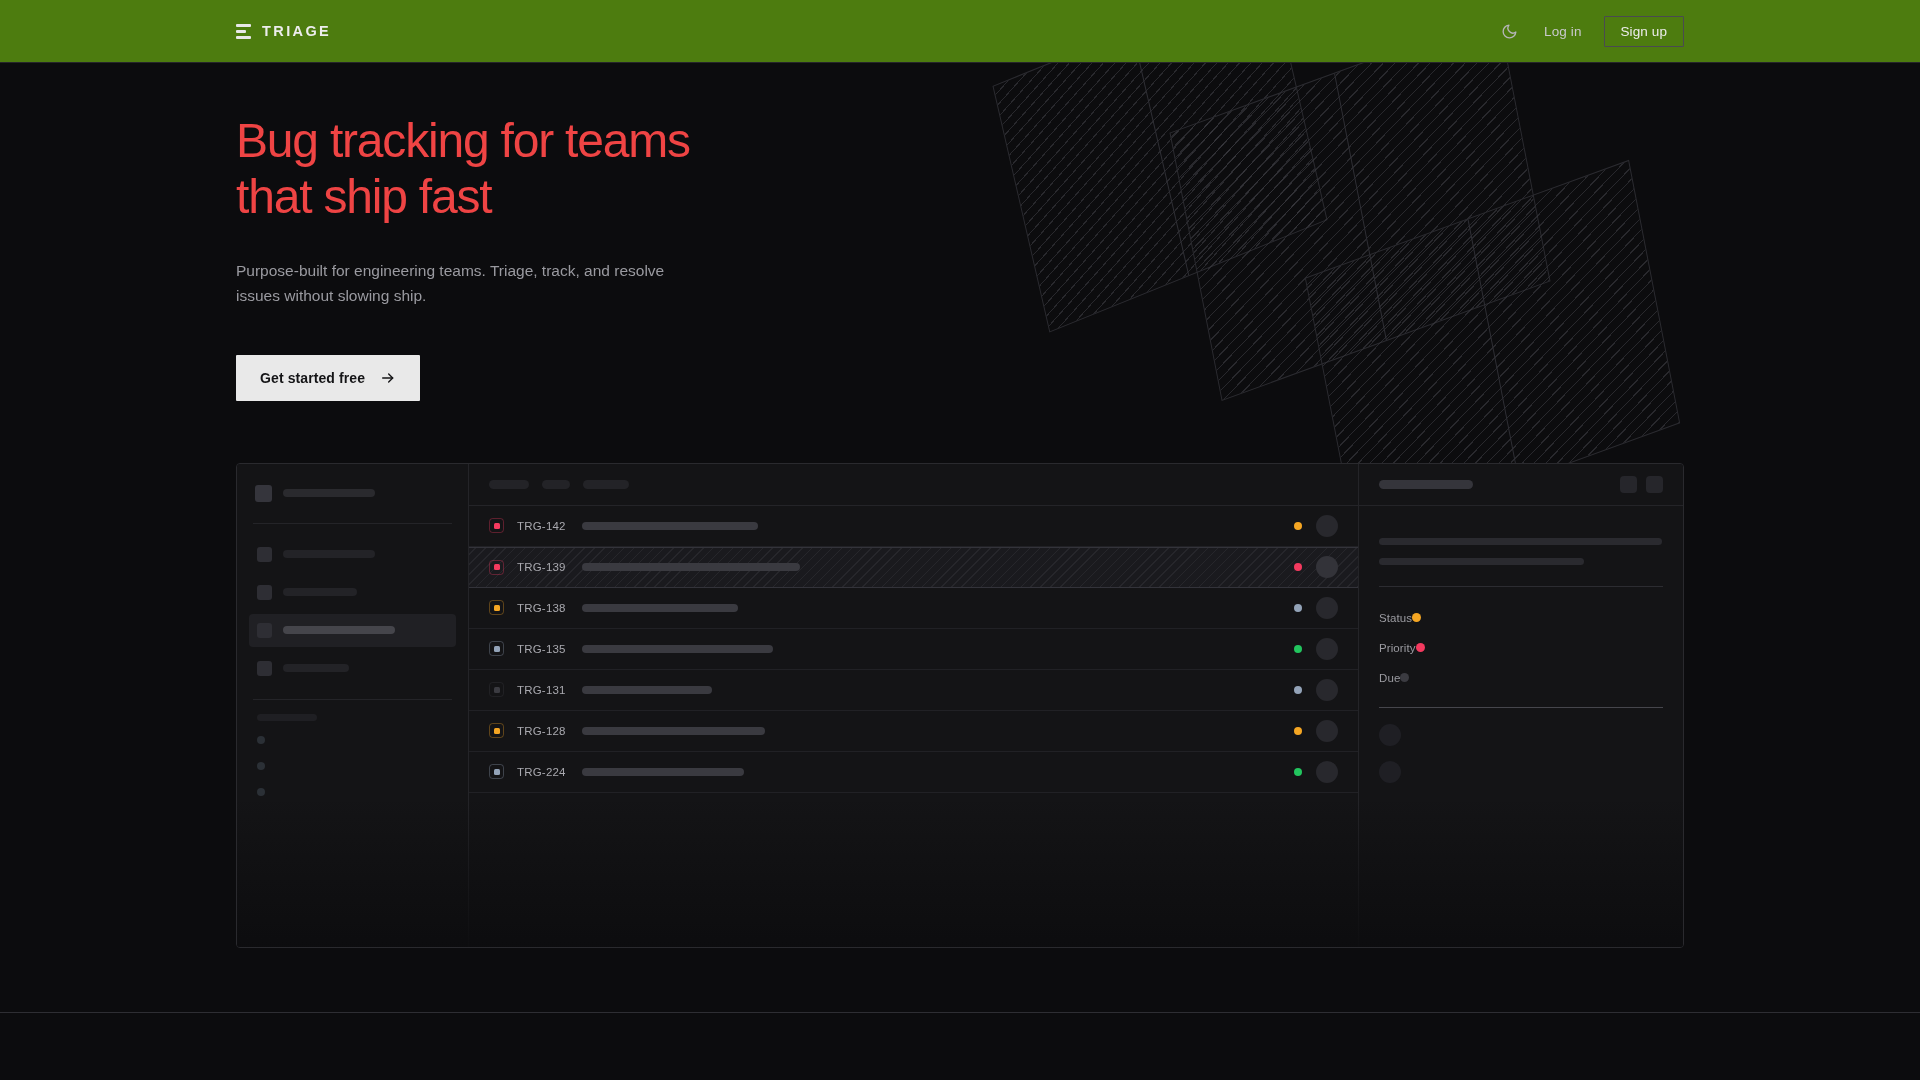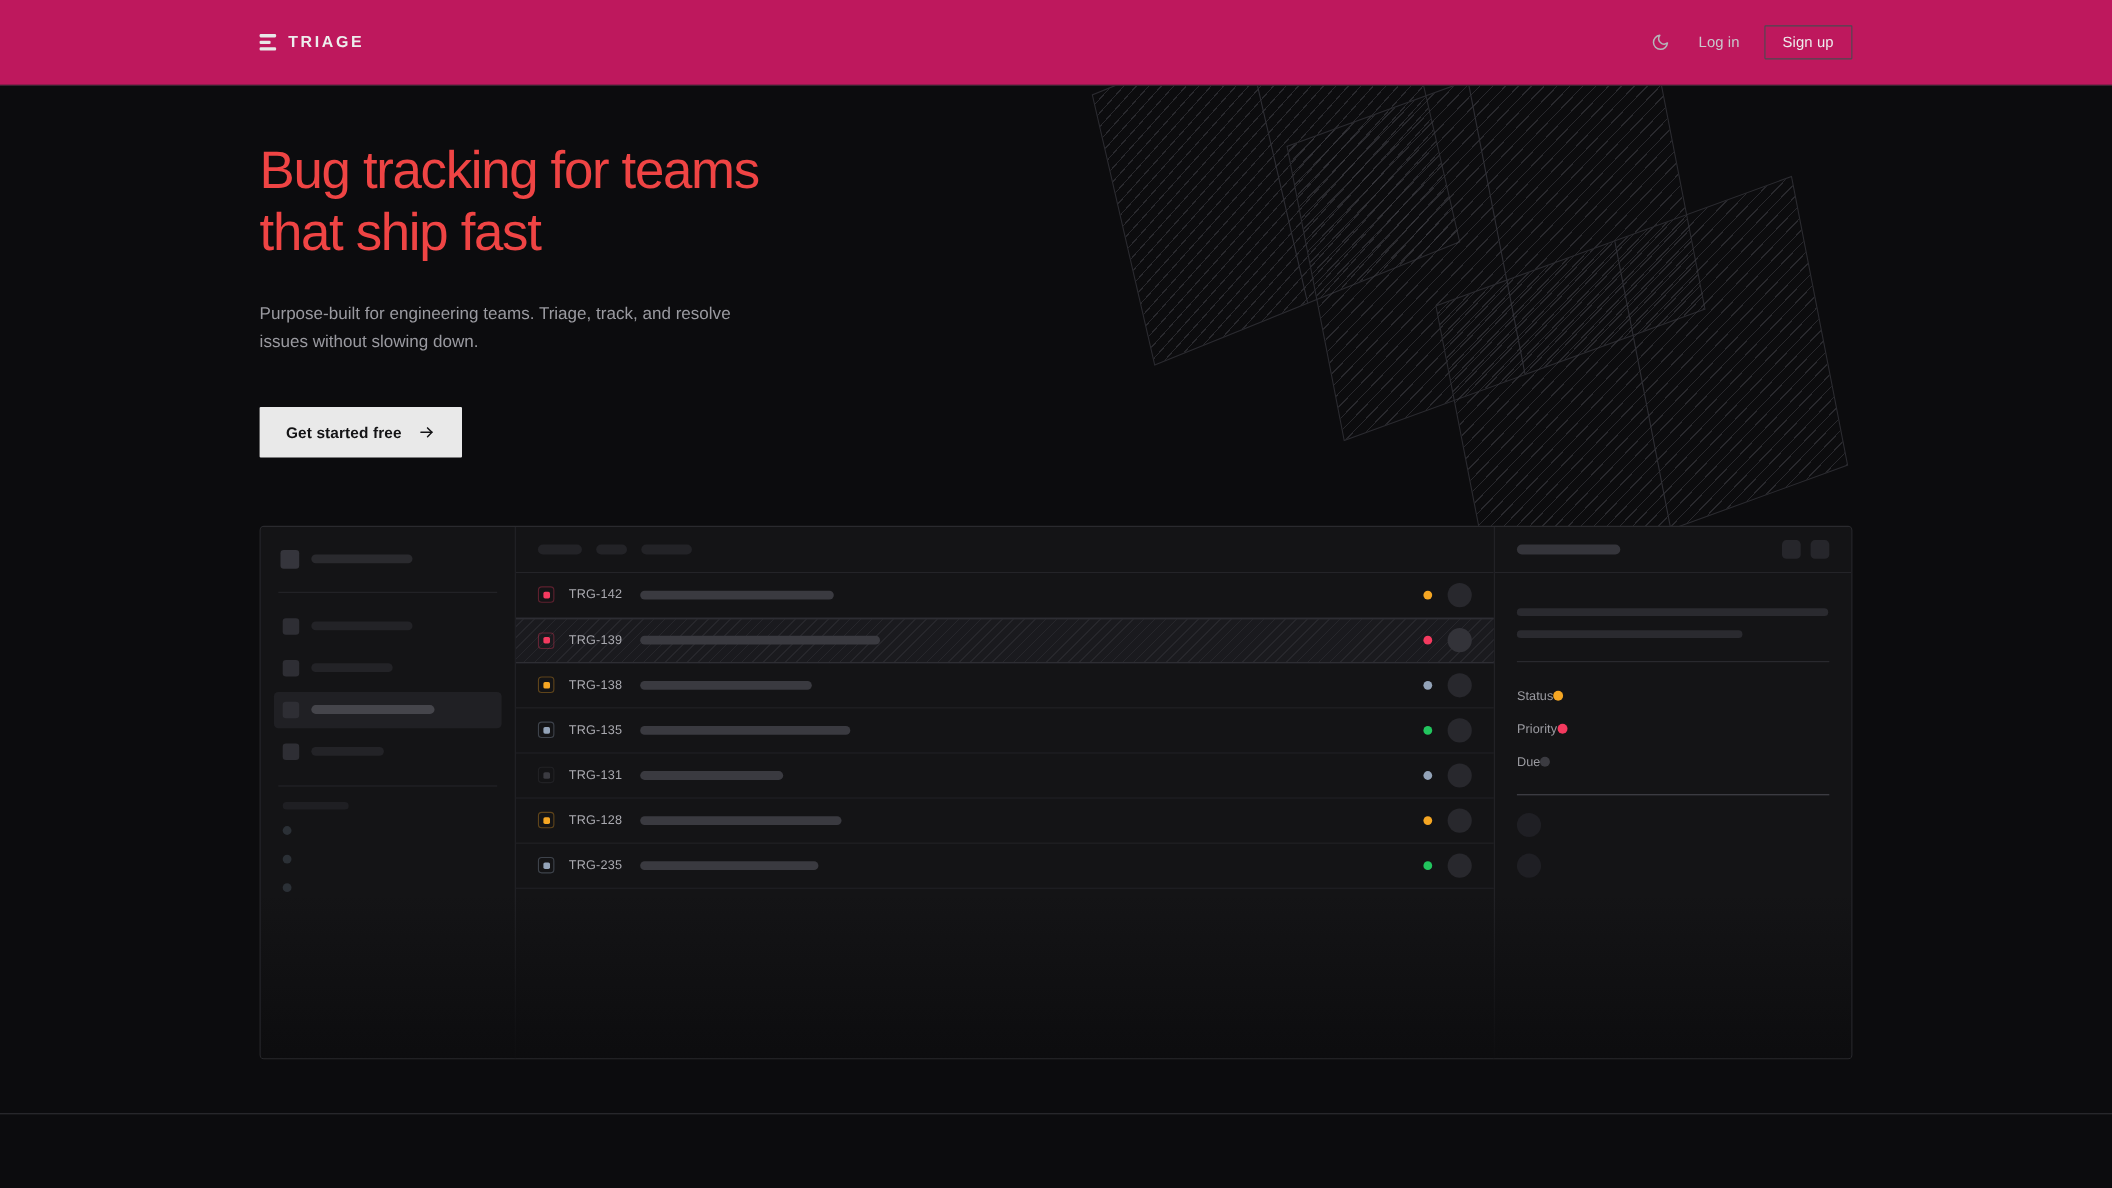--- a/index.html
+++ b/index.html
@@ -9,23 +9,23 @@
     background:#0c0c0e;
     font-family:"Liberation Sans","DejaVu Sans",sans-serif;
     color:#e8e8e8;
     -webkit-font-smoothing:antialiased;
   }
   .page{position:relative;width:1920px;height:1080px;overflow:hidden;}
 
   
   .header{
     position:relative;z-index:30;
-    height:78px;width:100%;
+    height:63px;width:100%;
     border-bottom:1px solid #26262a;
-    background:#be185d;
+    background:#4d7c0f;
     display:flex;align-items:center;
   }
   .hdr-inner{
     width:100%;padding:0 236px 0 236px;
     display:flex;align-items:center;justify-content:space-between;
   }
   .brand{display:flex;align-items:center;gap:11px;cursor:pointer;}
   .brand-mark{display:flex;flex-direction:column;gap:3px;width:15px;}
   .brand-mark i{display:block;height:3px;background:#e8e8e8;border-radius:1px;}
   .brand-mark i:nth-child(1){width:15px;}
@@ -236,21 +236,21 @@
         <button class="signup-btn">Sign up</button>
       </nav>
     </div>
   </header>
 
   <section class="hero">
     <h1>
       <span>Bug tracking for teams</span><br>
       <span>that ship fast</span>
     </h1>
-    <p class="hero-sub">Purpose-built for engineering teams. Triage, track, and resolve issues without slowing down.</p>
+    <p class="hero-sub">Purpose-built for engineering teams. Triage, track, and resolve issues without slowing ship.</p>
     <button class="cta">
       <span>Get started free</span>
       <span>
         <svg width="16" height="16" viewBox="0 0 24 24" fill="none" stroke="#141416" stroke-width="2" stroke-linecap="round" stroke-linejoin="round">
             <line x1="4" y1="12" x2="19" y2="12"></line>
             <polyline points="13 6 19 12 13 18"></polyline>
           </svg>
       </span>
     </button>
   </section>
@@ -367,21 +367,21 @@
               <span class="row-bar" style="width:183px"></span>
               <span class="row-right">
                 <span class="row-dot" style="background:#f5a623"></span>
                 <span class="avatar"></span>
               </span>
             </div>
             <div class="row">
               <span class="chip" style="border-color:#93a3b855">
                 <i style="background:#93a3b8"></i>
               </span>
-              <span class="row-id">TRG-235</span>
+              <span class="row-id">TRG-224</span>
               <span class="row-bar" style="width:162px"></span>
               <span class="row-right">
                 <span class="row-dot" style="background:#22c55e"></span>
                 <span class="avatar"></span>
               </span>
             </div>
           </div>
       </main>
 
       <aside class="detail">

